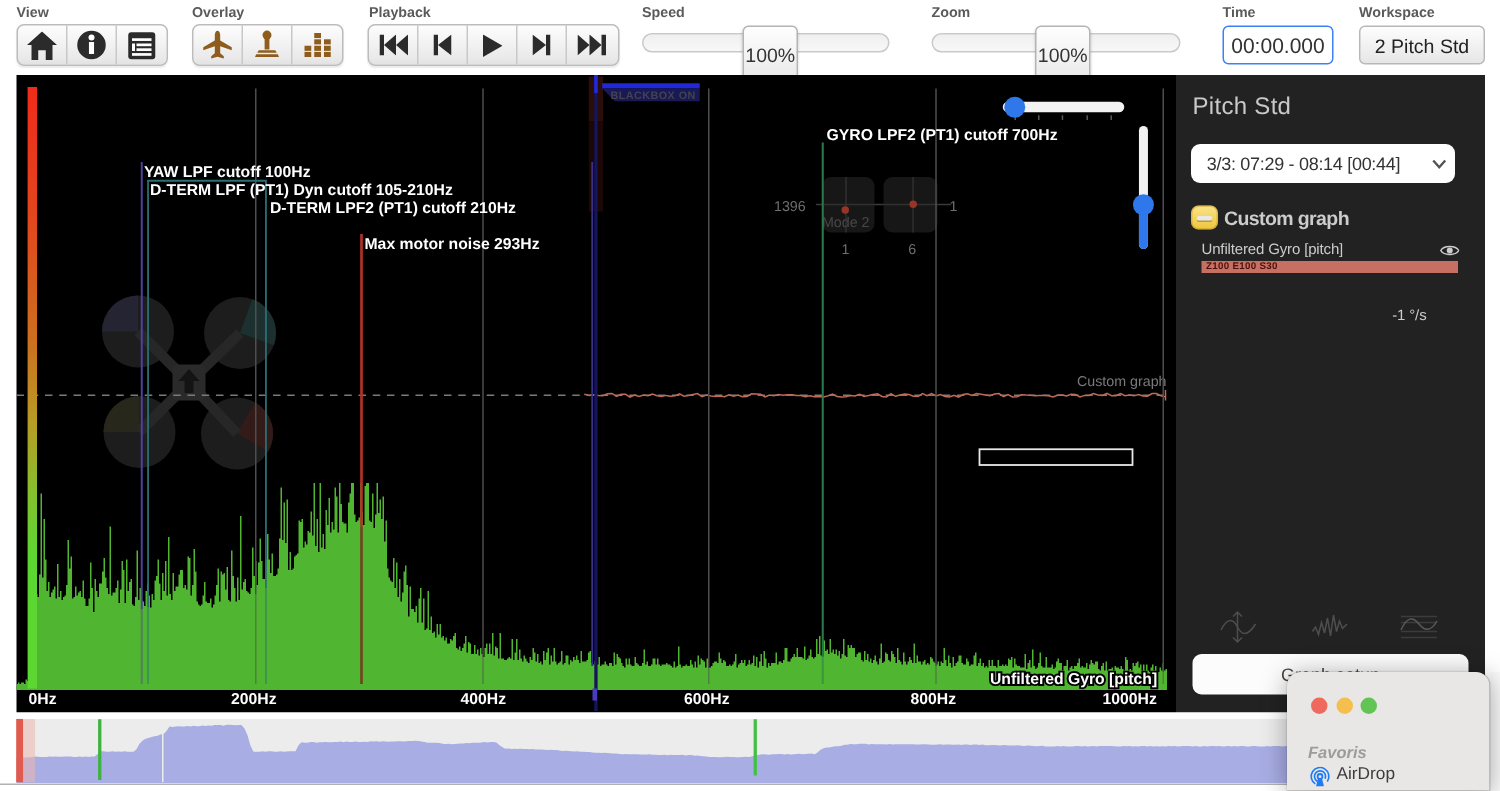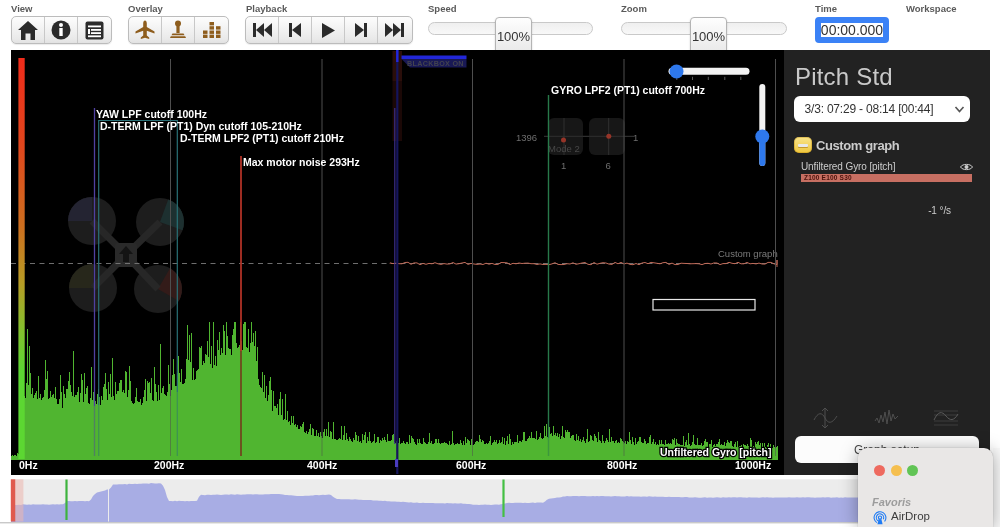--- a/index.html
+++ b/index.html
@@ -14,31 +14,31 @@
   .btn { width:33px; height:26px; border-right:1px solid #c8c8c8; display:flex;
     align-items:center; justify-content:center; }
   .btn:last-child { border-right:none; }
   .sliderwrap { position:absolute; top:22px; height:13px; border:1px solid #c9c9c9;
     border-radius:7px; background:linear-gradient(#efefef,#f8f8f8); }
   .sliderthumb { position:absolute; top:17px; height:38px; width:37px; border:1px solid #b4b4b4;
     border-radius:4px; background:linear-gradient(#fefefe,#e8e8e8);
     box-shadow:0 1px 2px rgba(0,0,0,0.18); font-size:13px; color:#333;
     display:flex; align-items:center; justify-content:center; }
   #timebox { position:absolute; left:815px; top:17px; width:74px; height:26px;
-    border:6px solid #3b82f6; border-radius:4px; background:#fff; font-size:14px;
+    border:1px solid #3b82f6; border-radius:4px; background:#fff; font-size:14px;
     color:#333; display:flex; align-items:center; justify-content:center; }
   #wsbox { position:absolute; left:906px; top:17px; width:84px; height:26px;
     border:1px solid #b8b8b8; border-radius:4px;
     background:linear-gradient(#fdfdfd,#e6e6e6); font-size:13px; color:#222;
     display:flex; align-items:center; justify-content:center; }
   
   #graph { position:absolute; left:11px; top:50px; width:773px; height:425px; background:#000; }
   
   #sidebar { position:absolute; left:784px; top:50px; width:206px; height:425px; background:#222; }
-  #sidebar h1 { position:absolute; left:11px; top:13px; font-size:24px; font-weight:normal;
+  #sidebar h1 { position:absolute; left:11px; top:13px; font-size:16px; font-weight:normal;
     color:#c9c9c9; letter-spacing:0.2px; }
   #logsel { position:absolute; left:10px; top:46px; width:176px; height:26px; background:#fff;
     border-radius:6px; font-size:12px; color:#333; display:flex; align-items:center;
     justify-content:center; letter-spacing:-0.2px; padding-right:26px; }
   #logsel svg { position:absolute; right:5px; top:8px; }
   #cgicon { position:absolute; left:10px; top:87px; width:18px; height:16px; border-radius:5px;
     background:linear-gradient(#f9e48a,#eec63e); box-shadow:inset 0 0 0 1px rgba(180,130,0,0.35); }
   #cgicon div { position:absolute; left:4px; top:6.5px; width:10px; height:3px;
     background:#e8e8e8; border-radius:1px; box-shadow:0 1px 0 rgba(150,100,0,0.5); }
   #cglabel { position:absolute; left:32px; top:88px; font-size:13px; font-weight:bold; color:#ccc; letter-spacing:-0.4px; }
@@ -170,20 +170,21 @@
   </div>
   <span class="tlabel" style="left:428px">Speed</span>
   <div class="sliderwrap" style="left:428px; width:165px;"></div>
   <div class="sliderthumb" style="left:495px;">100%</div>
   <span class="tlabel" style="left:621px">Zoom</span>
   <div class="sliderwrap" style="left:621px; width:166px;"></div>
   <div class="sliderthumb" style="left:690px;">100%</div>
   <span class="tlabel" style="left:815px">Time</span>
   <div id="timebox">00:00.000</div>
   <span class="tlabel" style="left:906px">Workspace</span>
+  <div id="wsbox">2 Pitch Std</div>
 </div>
 
 <div id="graph">
 <svg width="773" height="425" viewBox="11 50 773 425" font-family="Liberation Sans, sans-serif">
 
   <g>
     <circle cx="92" cy="221" r="24" fill="#1d1d1d"></circle>
     <circle cx="160" cy="222" r="24" fill="#1d1d1d"></circle>
     <circle cx="93" cy="288" r="24" fill="#1d1d1d"></circle>
     <circle cx="158" cy="289" r="24" fill="#1d1d1d"></circle>

